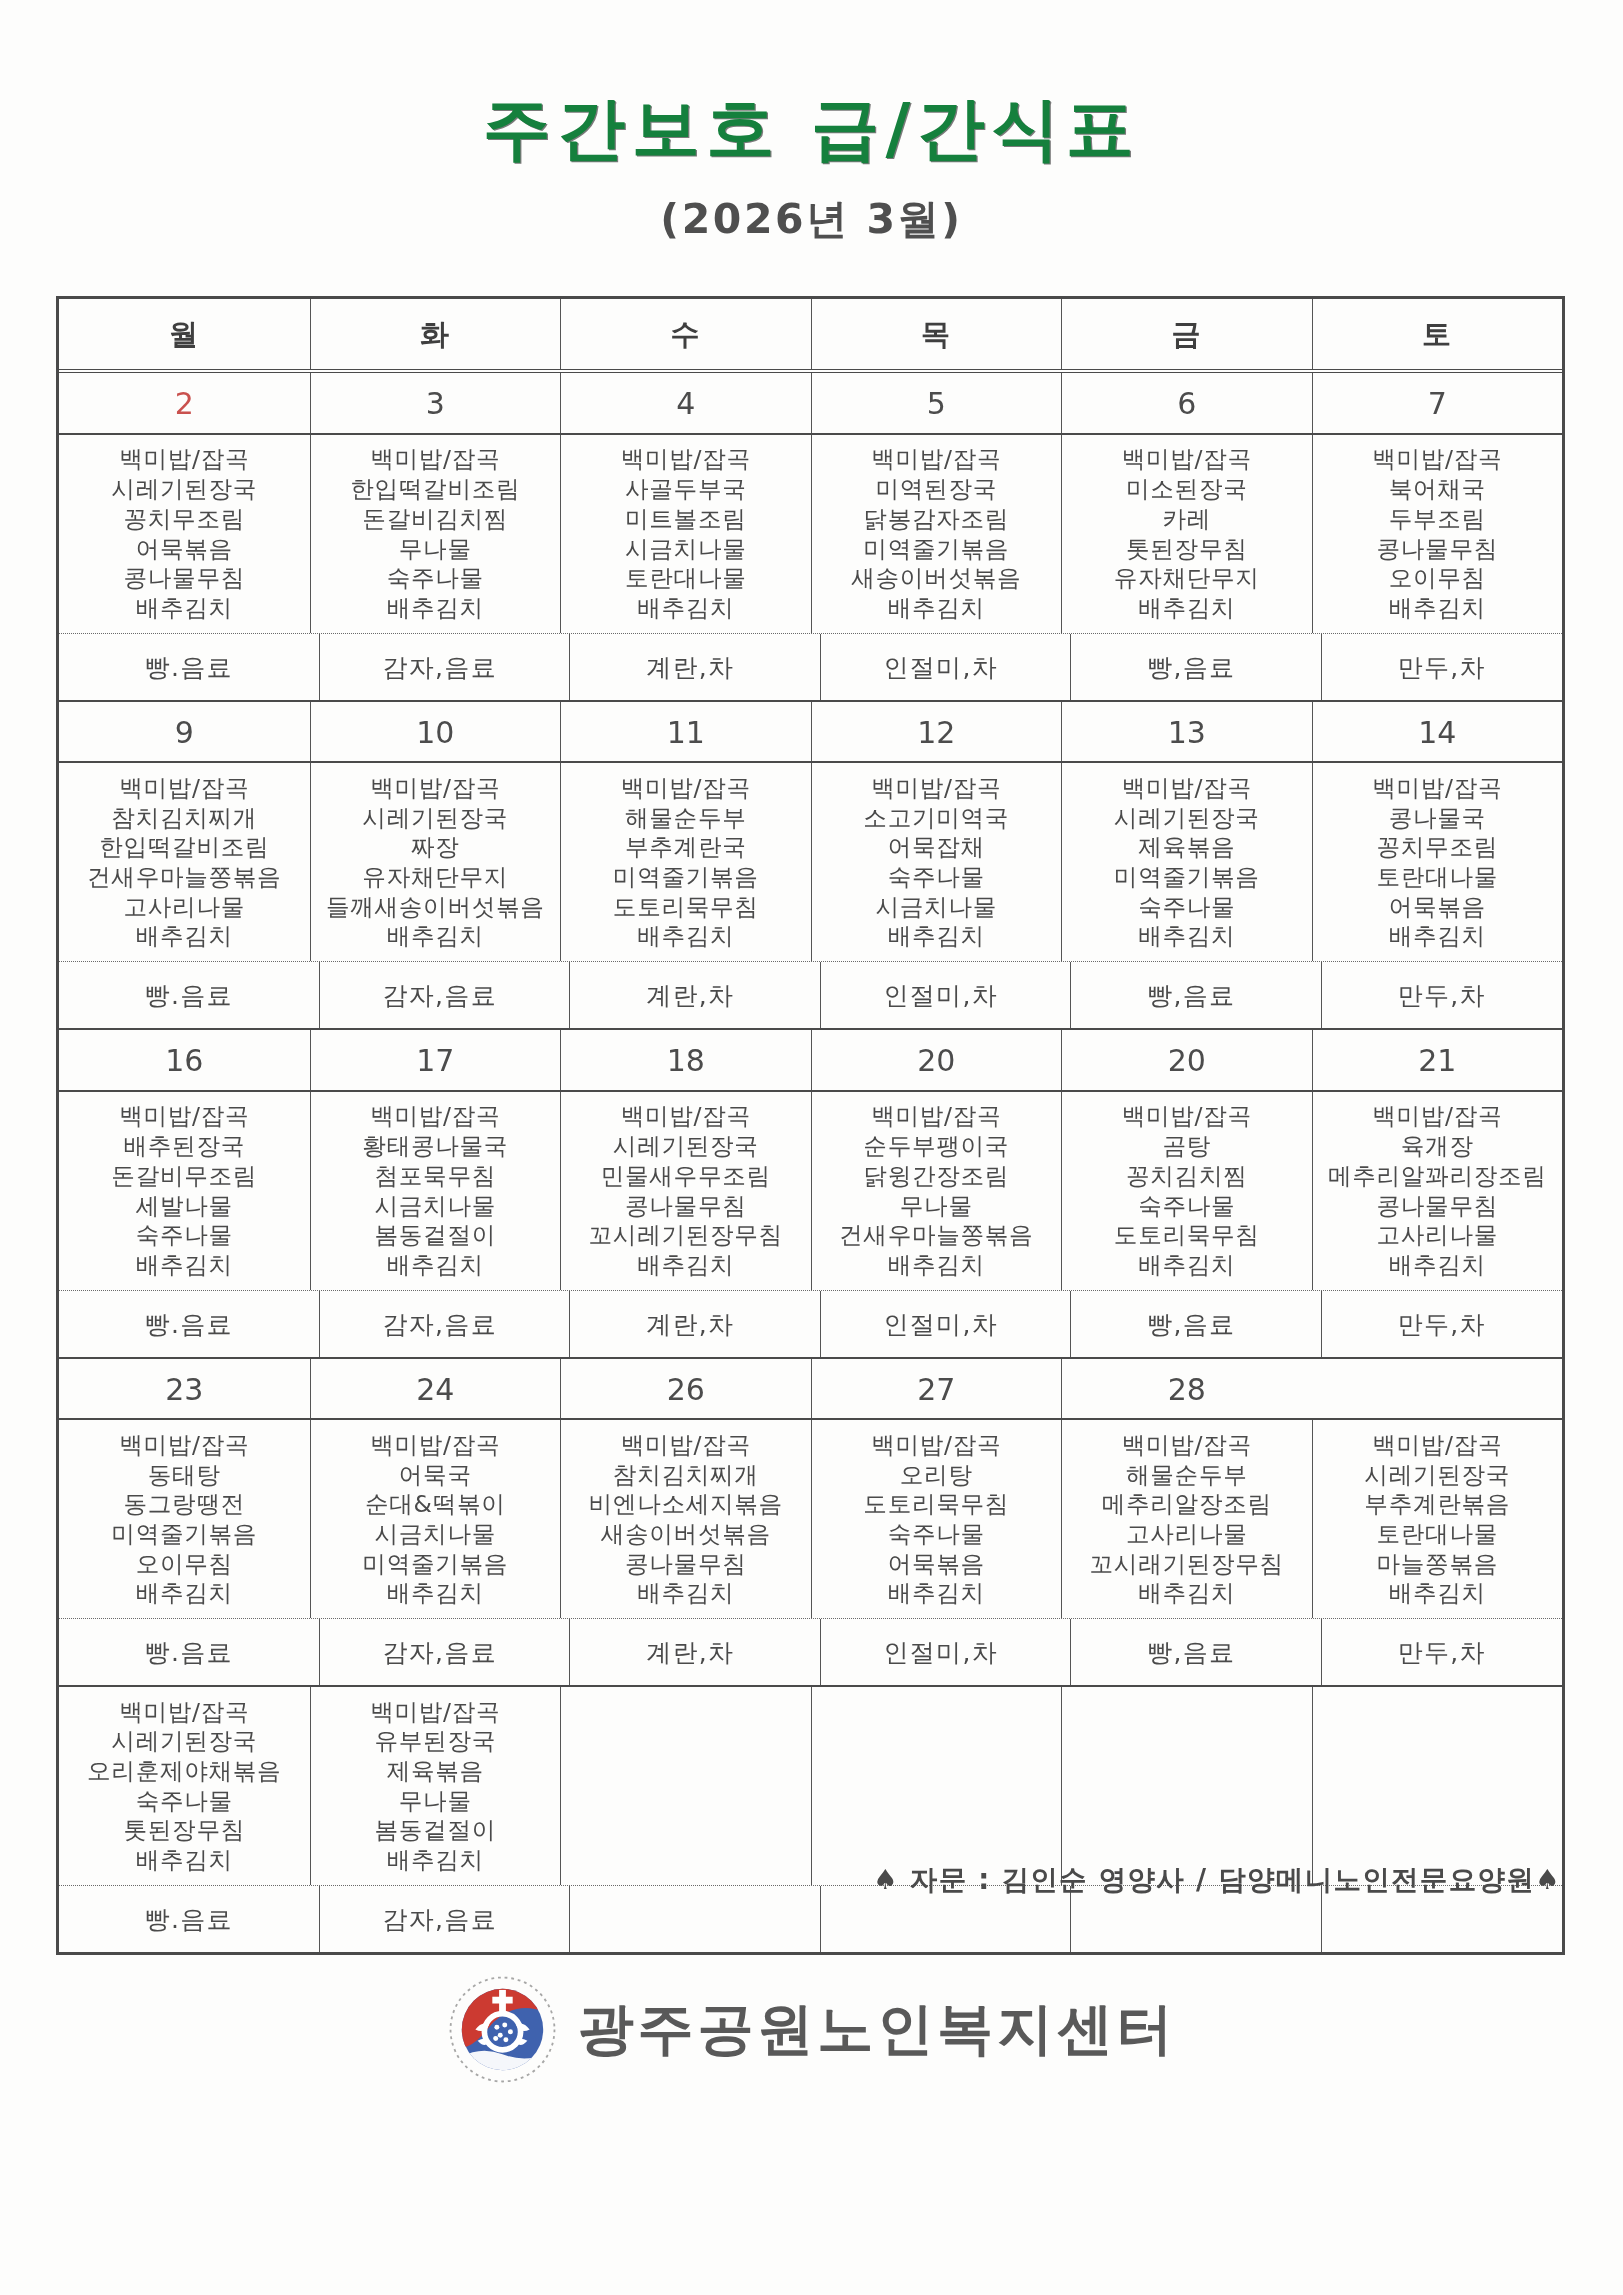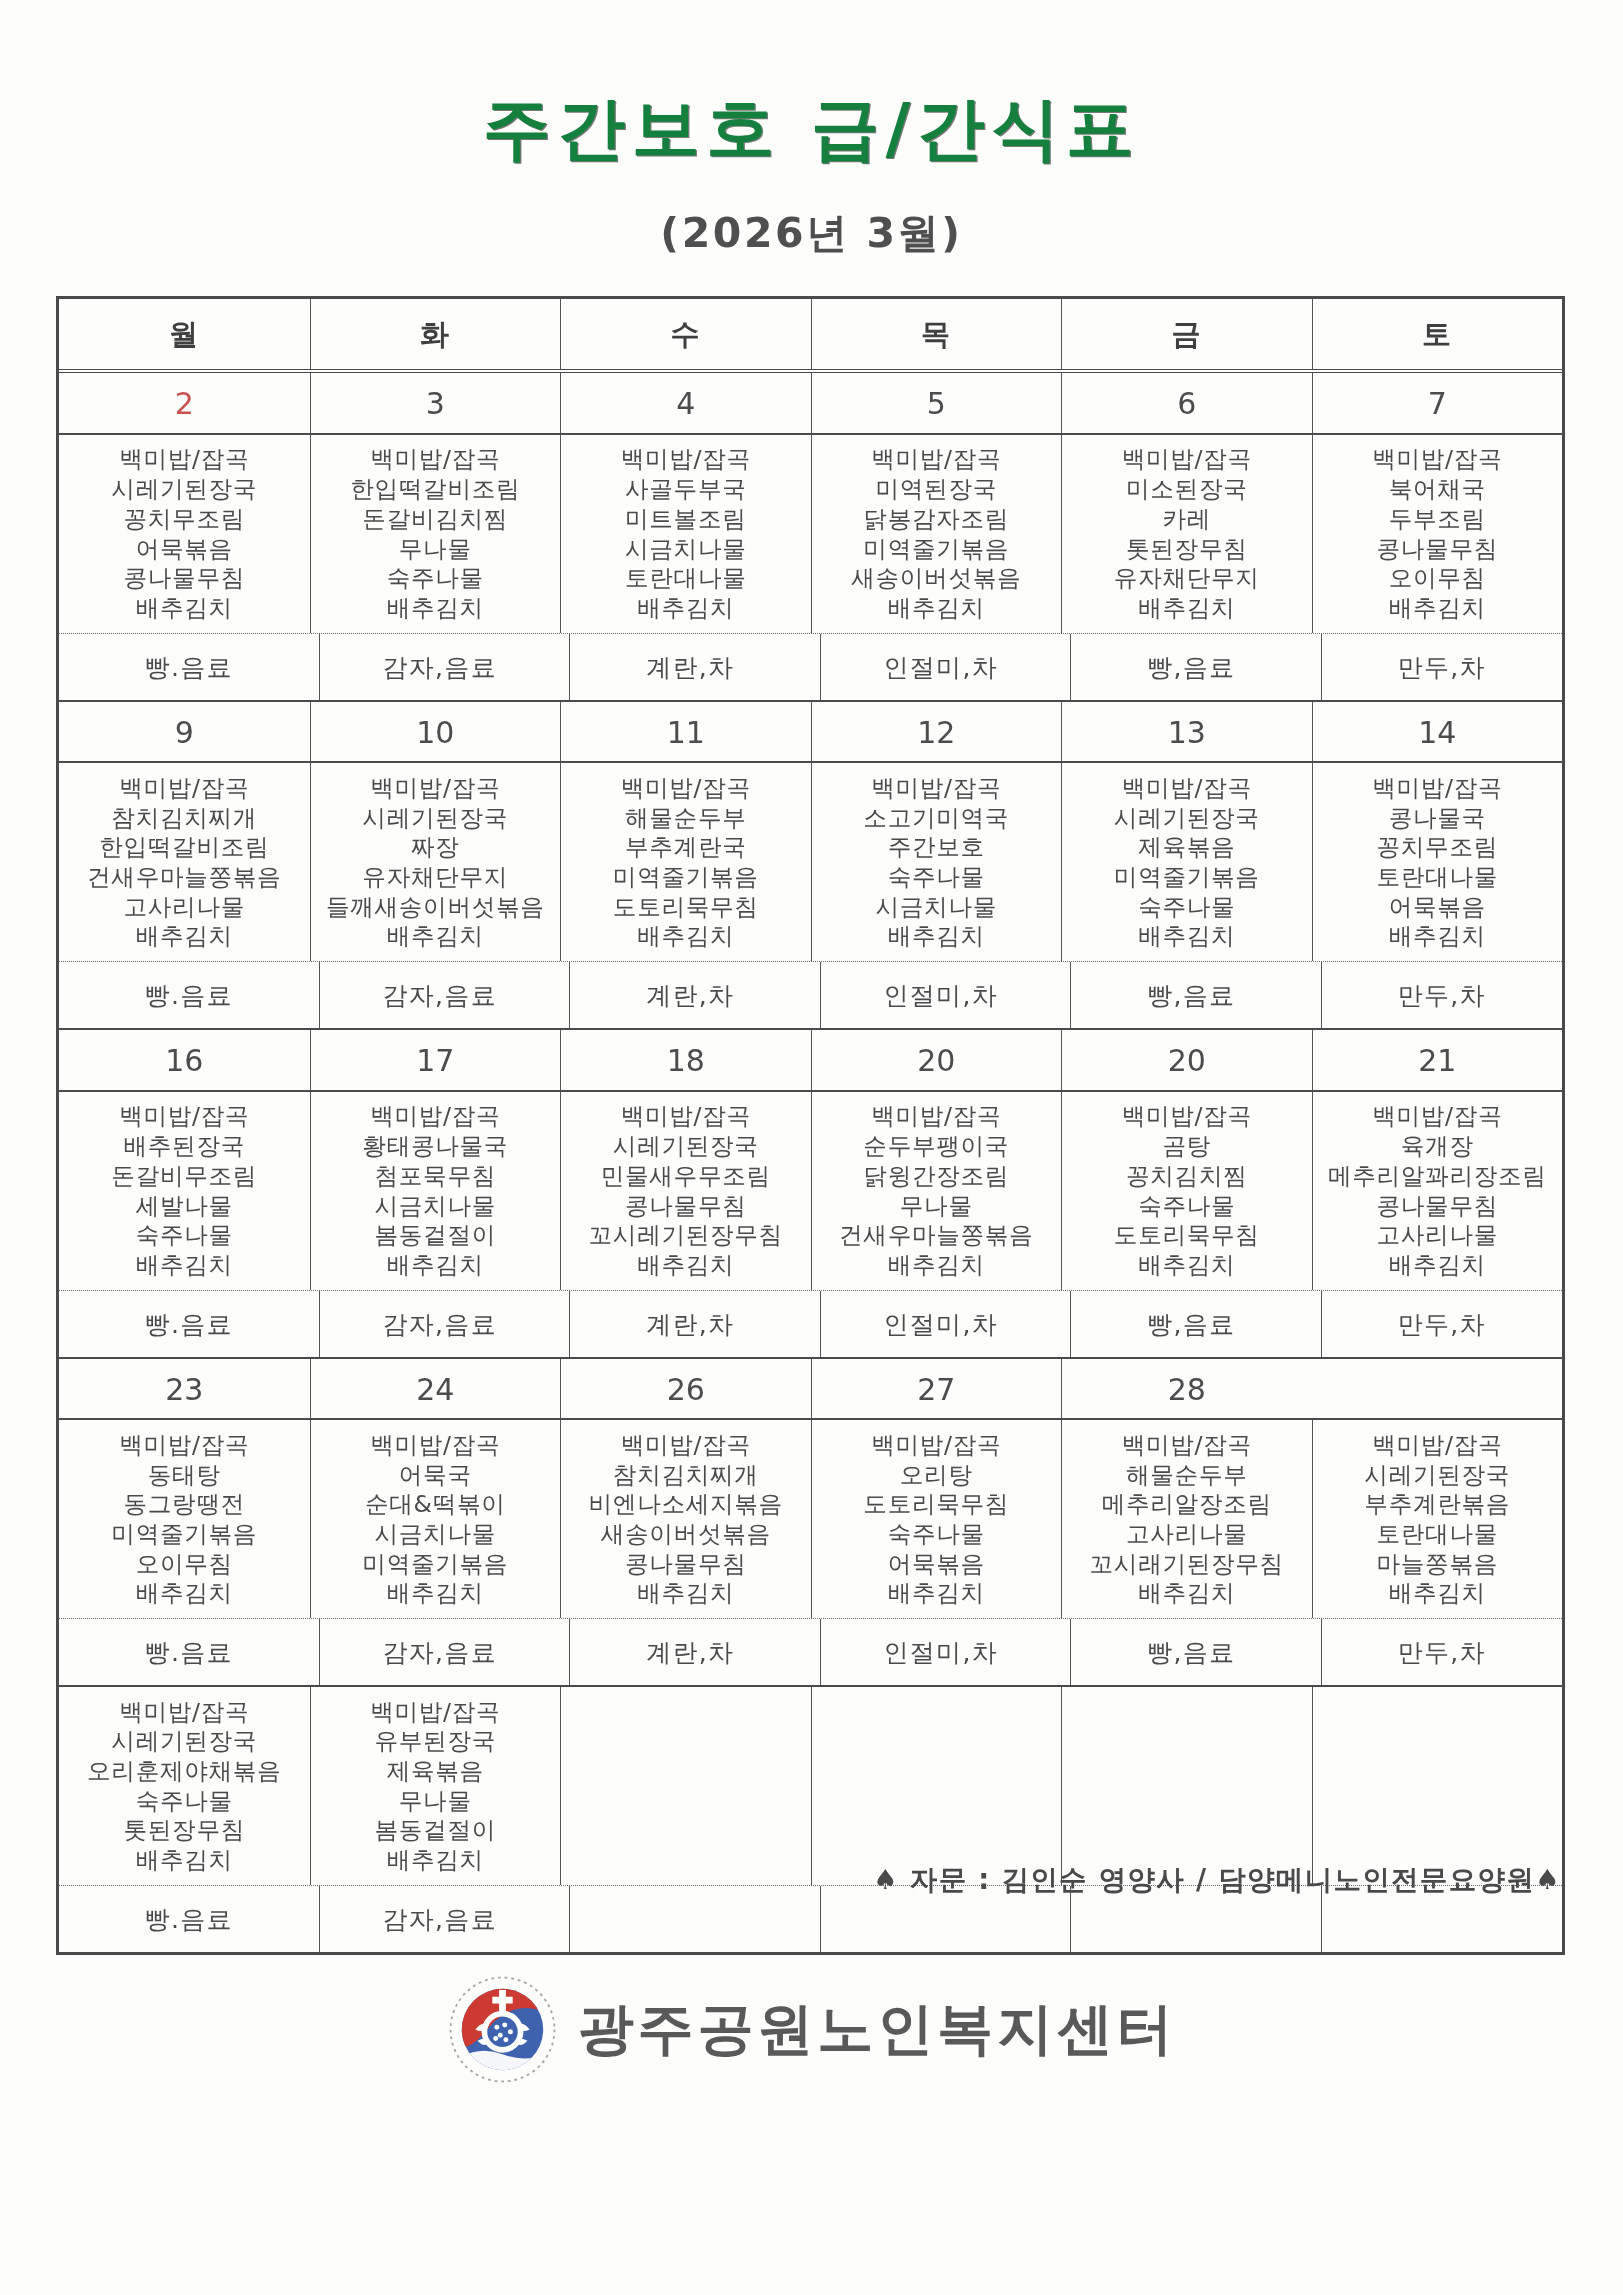--- a/index.html
+++ b/index.html
@@ -13,21 +13,21 @@
   .page{position:absolute;inset:0;}
   
   .title-block{ text-align:center; padding-top:84px; }
   .doc-title{
     font-size:68px; font-weight:bold; color:#15803d;
     letter-spacing:6.5px; margin:0;
     text-shadow:1.3px 1.3px 0 #7a7a7a;
   }
   .doc-subtitle{
     font-size:41px; font-weight:bold; color:#4f4f4f;
-    letter-spacing:2.6px; margin-top:31px;
+    letter-spacing:2.6px; margin-top:17px;
   }
   
   .cal{
     position:absolute; left:56px; right:58px; top:296px;
     border:3.3px solid #4a4a4a;
     background:#fdfdfc;
   }
   .row{ display:grid; grid-template-columns:repeat(6,1fr); }
   .cell{ text-align:center; overflow:hidden; }
   .cell + .cell{ border-left:1.3px solid #555; }
@@ -187,21 +187,21 @@
               <div class="menu-line">백미밥/잡곡</div>
               <div class="menu-line">해물순두부</div>
               <div class="menu-line">부추계란국</div>
               <div class="menu-line">미역줄기볶음</div>
               <div class="menu-line">도토리묵무침</div>
               <div class="menu-line">배추김치</div>
             </div>
             <div class="cell menu-cell">
               <div class="menu-line">백미밥/잡곡</div>
               <div class="menu-line">소고기미역국</div>
-              <div class="menu-line">주간보호</div>
+              <div class="menu-line">어묵잡채</div>
               <div class="menu-line">숙주나물</div>
               <div class="menu-line">시금치나물</div>
               <div class="menu-line">배추김치</div>
             </div>
             <div class="cell menu-cell">
               <div class="menu-line">백미밥/잡곡</div>
               <div class="menu-line">시레기된장국</div>
               <div class="menu-line">제육볶음</div>
               <div class="menu-line">미역줄기볶음</div>
               <div class="menu-line">숙주나물</div>

